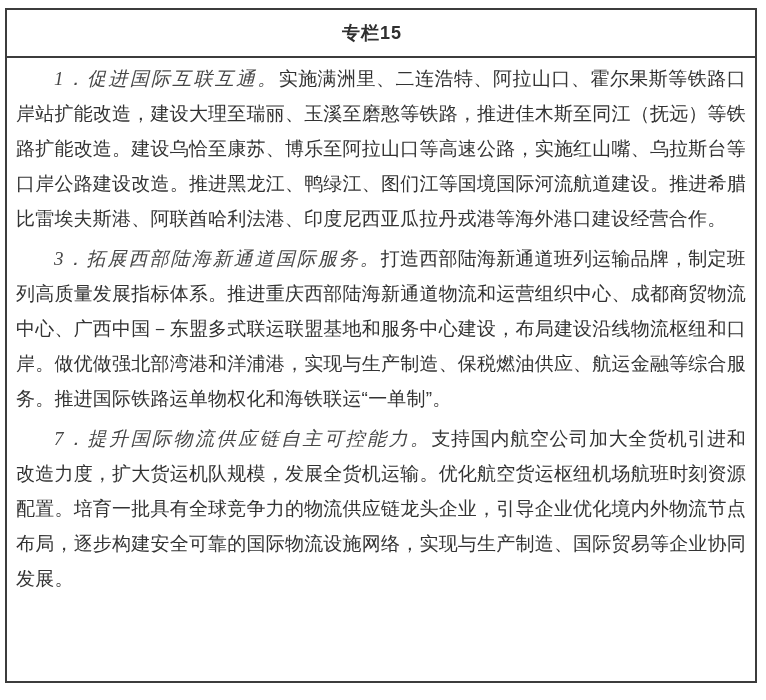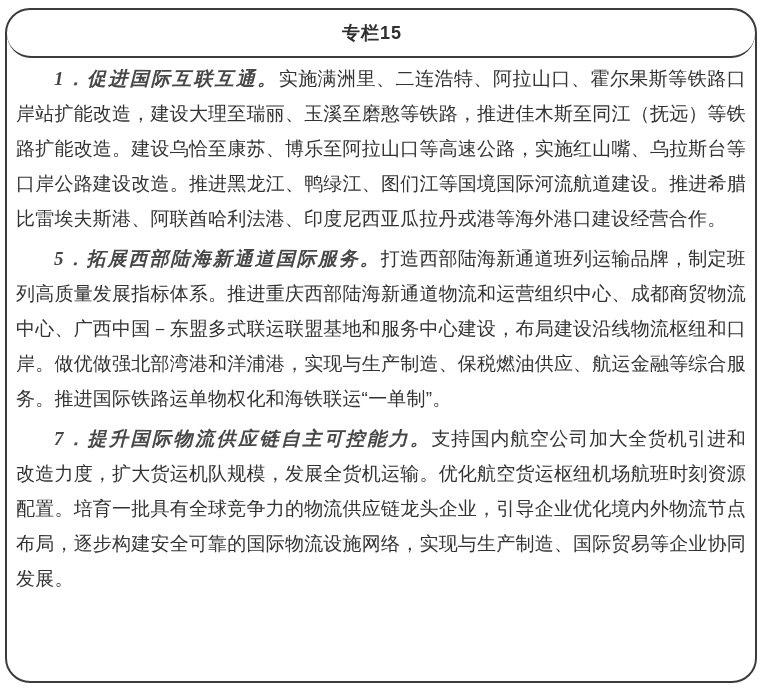--- a/index.html
+++ b/index.html
@@ -1,15 +1,15 @@
 <!DOCTYPE html>
 <html><head>
 <meta charset="utf-8">
 <style>
-  * { box-sizing: border-box; border-radius: 25px; }
+  * { box-sizing: border-box; }
   html, body {
     margin: 0;
     padding: 0;
     background: #ffffff;
     width: 766px;
     height: 700px;
     overflow: hidden;
     font-family: "Liberation Sans", sans-serif;
   }
   .page {
@@ -48,21 +48,21 @@
     color: #333333;
     text-align: justify;
   }
   .panel-body p {
     margin: 0 0 5px 0;
     text-indent: 2em;
   }
   .lead {
     font-family: "Liberation Serif", serif;
     font-style: italic;
-    font-weight: 700;
+    font-weight: 400;
     color: #474747;
     letter-spacing: 2px;
   }
   .para-body {
     letter-spacing: 0.2px;
   }
 </style>
 </head>
 <body>
 
@@ -74,21 +74,21 @@
     </div>
 
     <div class="panel-body">
 
       <p>
         <span class="lead">1．促进国际互联互通。</span><span class="para-body">实施满洲里、二连浩特、阿拉山口、霍尔果斯等铁路口岸站扩能改造，建设大理至瑞丽、玉溪至磨憨等铁路，推进佳木斯至同江（抚远）等铁路扩能改造。建设乌恰至康苏、博乐至阿拉山口等高速公路，实施红山嘴、乌拉斯台等口岸公路建设改造。推进黑龙江、鸭绿江、图们江等国境国际河流航道建设。推进希腊比雷埃夫斯港、阿联酋哈利法港、印度尼西亚瓜拉丹戎港等海外港口建设经营合作。</span>
       </p>
 
 
       <p>
-        <span class="lead">5．拓展西部陆海新通道国际服务。</span><span class="para-body">打造西部陆海新通道班列运输品牌，制定班列高质量发展指标体系。推进重庆西部陆海新通道物流和运营组织中心、成都商贸物流中心、广西中国－东盟多式联运联盟基地和服务中心建设，布局建设沿线物流枢纽和口岸。做优做强北部湾港和洋浦港，实现与生产制造、保税燃油供应、航运金融等综合服务。推进国际铁路运单物权化和海铁联运“一单制”。</span>
+        <span class="lead">3．拓展西部陆海新通道国际服务。</span><span class="para-body">打造西部陆海新通道班列运输品牌，制定班列高质量发展指标体系。推进重庆西部陆海新通道物流和运营组织中心、成都商贸物流中心、广西中国－东盟多式联运联盟基地和服务中心建设，布局建设沿线物流枢纽和口岸。做优做强北部湾港和洋浦港，实现与生产制造、保税燃油供应、航运金融等综合服务。推进国际铁路运单物权化和海铁联运“一单制”。</span>
       </p>
 
       <p>
         <span class="lead">7．提升国际物流供应链自主可控能力。</span><span class="para-body">支持国内航空公司加大全货机引进和改造力度，扩大货运机队规模，发展全货机运输。优化航空货运枢纽机场航班时刻资源配置。培育一批具有全球竞争力的物流供应链龙头企业，引导企业优化境内外物流节点布局，逐步构建安全可靠的国际物流设施网络，实现与生产制造、国际贸易等企业协同发展。</span>
       </p>
 
     </div>
   </div>
 </div>
 

